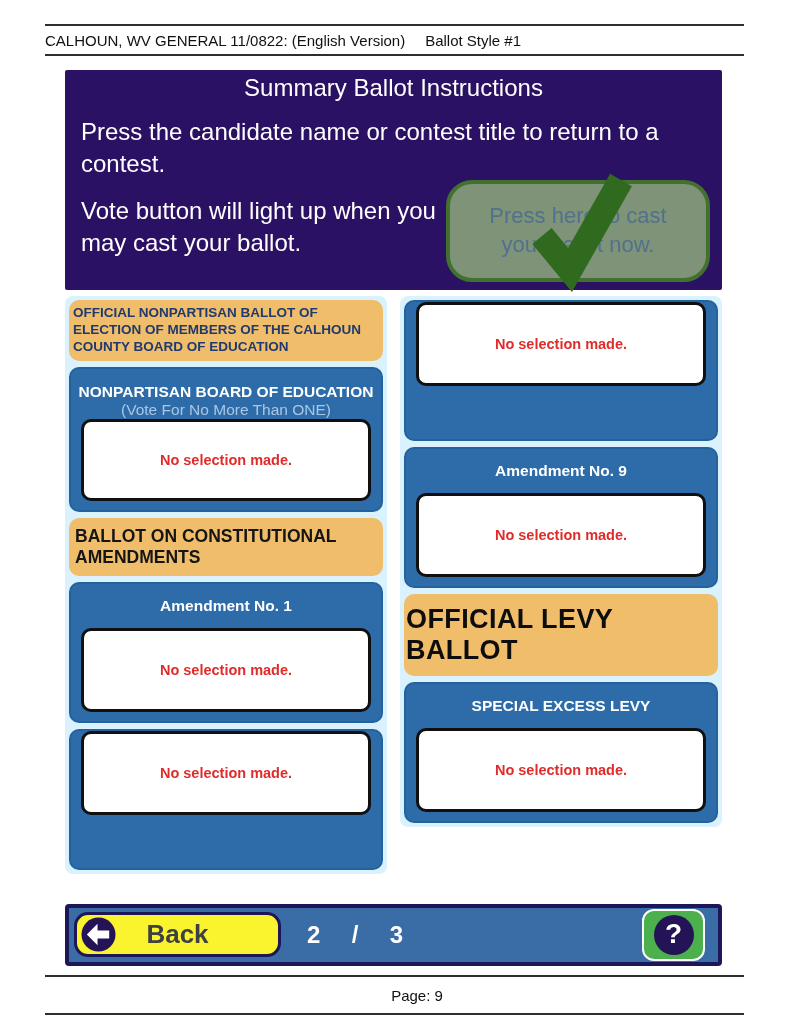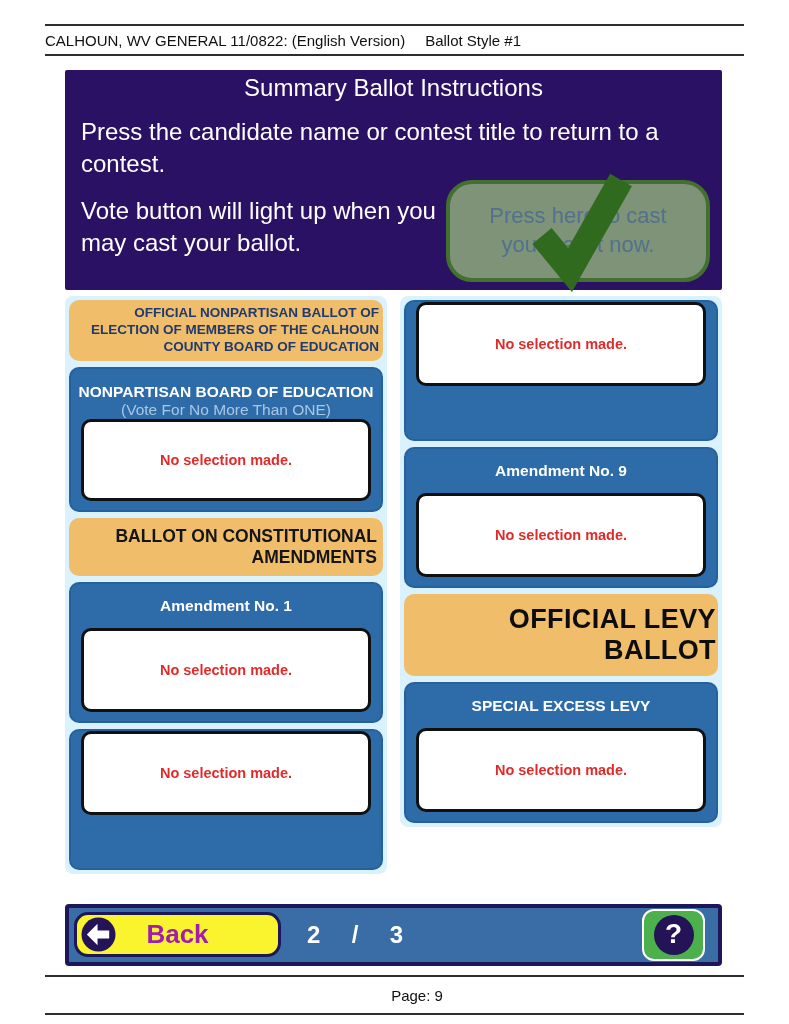--- a/index.html
+++ b/index.html
@@ -49,21 +49,21 @@
   .column {
     width:322px;
     background:#d9f2fd;
     border-radius:8px;
     padding:4px;
     display:flex; flex-direction:column; gap:6px;
     align-self:flex-start;
   }
   .header-box {
     background:#f0bd6b; border-radius:10px;
-    text-align:right; font-weight:bold;
+    text-align:left; font-weight:bold;
   }
   .header-box.h-small { color:#1f3a6e; font-size:13.5px; line-height:1.25; padding:5px 4px; }
   .header-box.h-med   { color:#151515; font-size:17.5px; line-height:1.2; padding:8px 6px; }
   .header-box.h-big   { color:#0d0d0d; font-size:27px; padding:10px 2px; letter-spacing:0.4px; }
 
   .contest {
     background:#2e6ca9;
     border:2px solid #24629e;
     border-radius:10px;
     display:flex; flex-direction:column;
@@ -100,21 +100,21 @@
     display:flex; align-items:center;
     padding:0 5px;
   }
   .nav-btn {
     position:relative;
     width:207px; height:45px;
     background:#f9f42d;
     border:3px solid #1d1659;
     border-radius:14px;
     display:flex; align-items:center; justify-content:center;
-    font-size:26px; font-weight:bold; color:#a21caf;
+    font-size:26px; font-weight:bold; color:#404040;
     cursor:pointer;
   }
   .arrow-circle { position:absolute; width:35px; height:35px; top:2px; }
   .arrow-circle.left  { left:4px; }
   .arrow-circle.right { right:4px; }
 
   .page-indicator {
     margin-left:26px; width:96px;
     display:flex; justify-content:space-between;
     color:#ffffff; font-weight:bold; font-size:24px;

